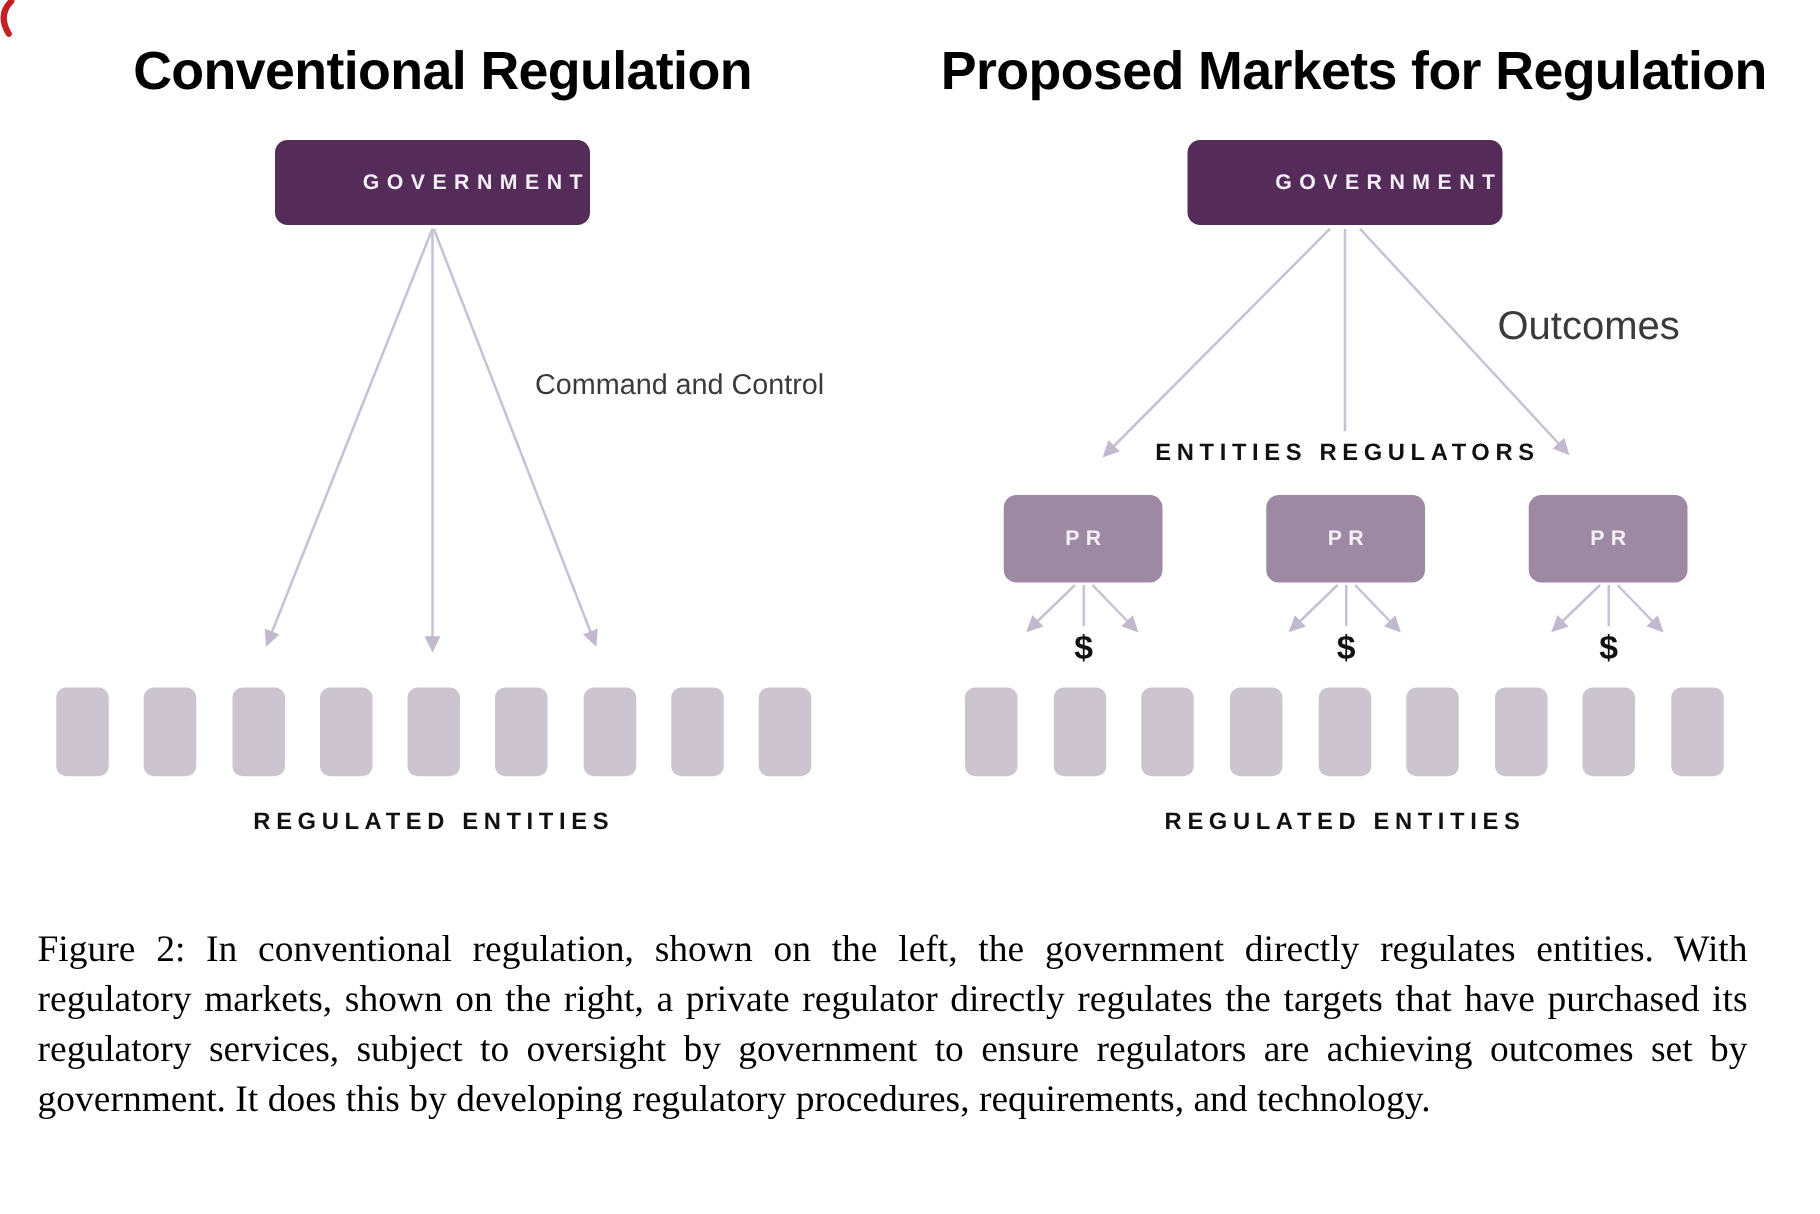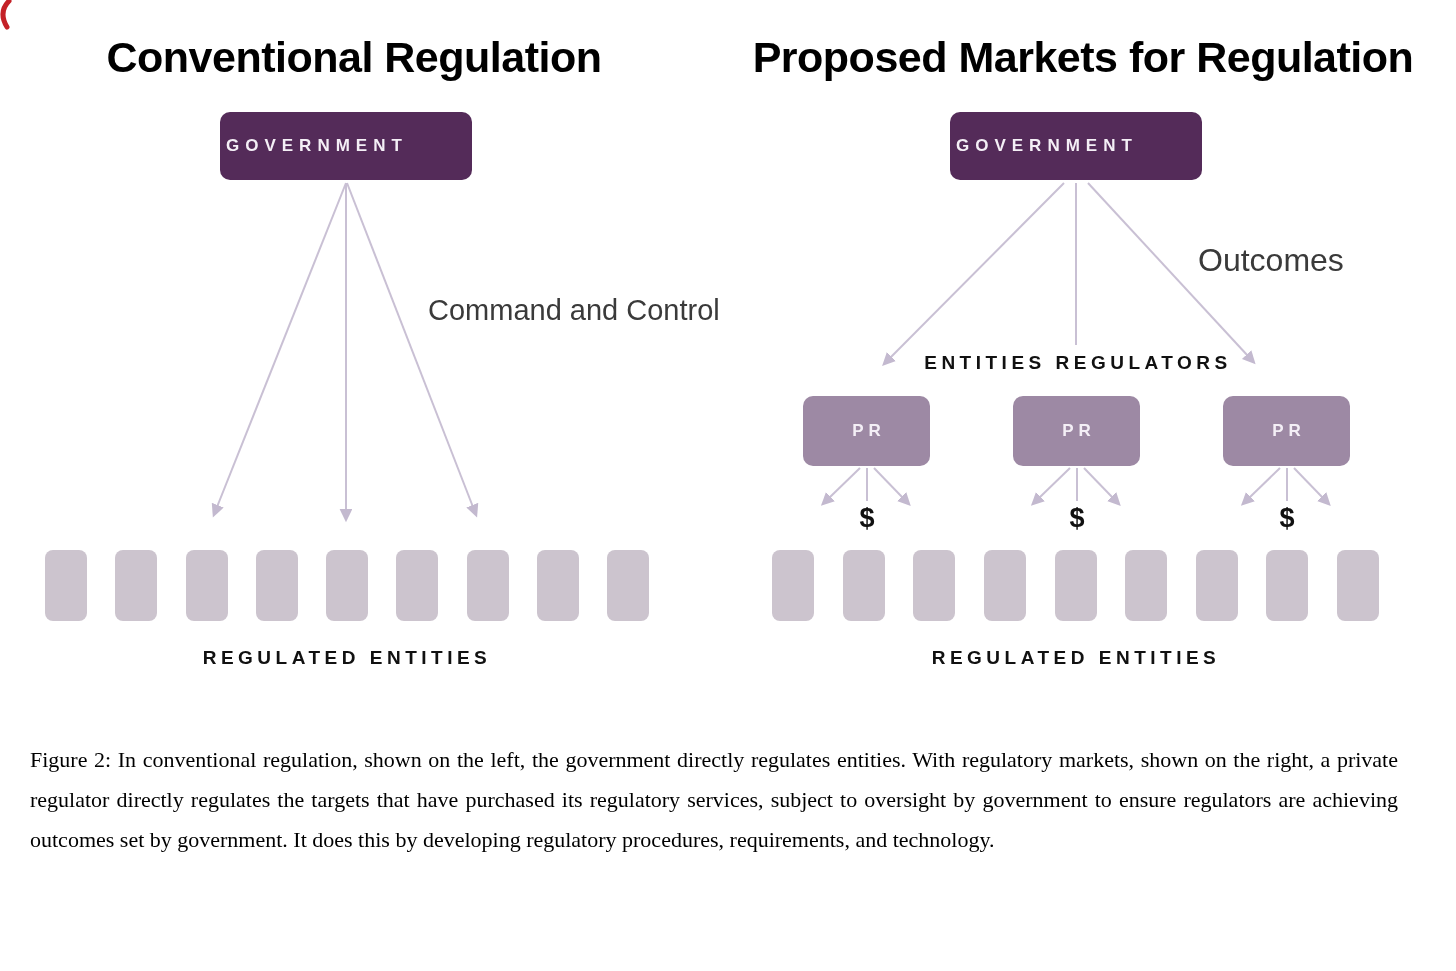--- a/index.html
+++ b/index.html
@@ -8,28 +8,28 @@
     font-family:"Liberation Sans", sans-serif; overflow:hidden;
   }
   .panel-title {
     position:absolute; top:33px; transform:translateX(-50%);
     font-weight:bold; font-size:43px; color:#000; white-space:nowrap;
     letter-spacing:-0.5px;
   }
   .gov-box {
     position:absolute; top:112px; width:252px; height:68px;
     background:#542b59; border-radius:10px;
-    display:flex; align-items:center; justify-content:flex-start;
+    display:flex; align-items:center; justify-content:flex-end;
   }
   .gov-box span, .pr-box span {
     color:#f4eff6; font-weight:bold; font-size:17px; letter-spacing:6px;
     padding-left:6px; 
   }
   .annotation {
-    position:absolute; color:#3a3a3a; white-space:nowrap; font-size:29px;
+    position:absolute; color:#3a3a3a; white-space:nowrap; font-size:23px;
   }
   .section-label {
     position:absolute; transform:translateX(-50%); white-space:nowrap;
     font-weight:bold; font-size:19px; letter-spacing:4.5px; color:#111;
   }
   .pr-box {
     position:absolute; top:396px; width:127px; height:70px;
     background:#9d89a4; border-radius:10px;
     display:flex; align-items:center; justify-content:center;
   }
@@ -41,21 +41,21 @@
   .entities-row {
     position:absolute; top:550px; height:71px;
     display:flex; justify-content:space-between;
   }
   .entity {
     width:42px; height:71px; background:#ccc4ce; border-radius:8px;
   }
   .arrows-svg { position:absolute; left:0; top:0; pointer-events:none; }
   .caption {
     position:absolute; left:30px; top:740px; width:1368px;
-    font-family:"Liberation Serif", serif; font-size:22px; line-height:40px;
+    font-family:"Liberation Serif", serif; font-size:30px; line-height:40px;
     color:#000; text-align:justify;
   }
   .red-artifact { position:absolute; left:0; top:0; }
 </style>
 </head>
 <body>
 
 <div class="canvas">
 
   <svg class="red-artifact" width="20" height="32" viewBox="0 0 20 32">

